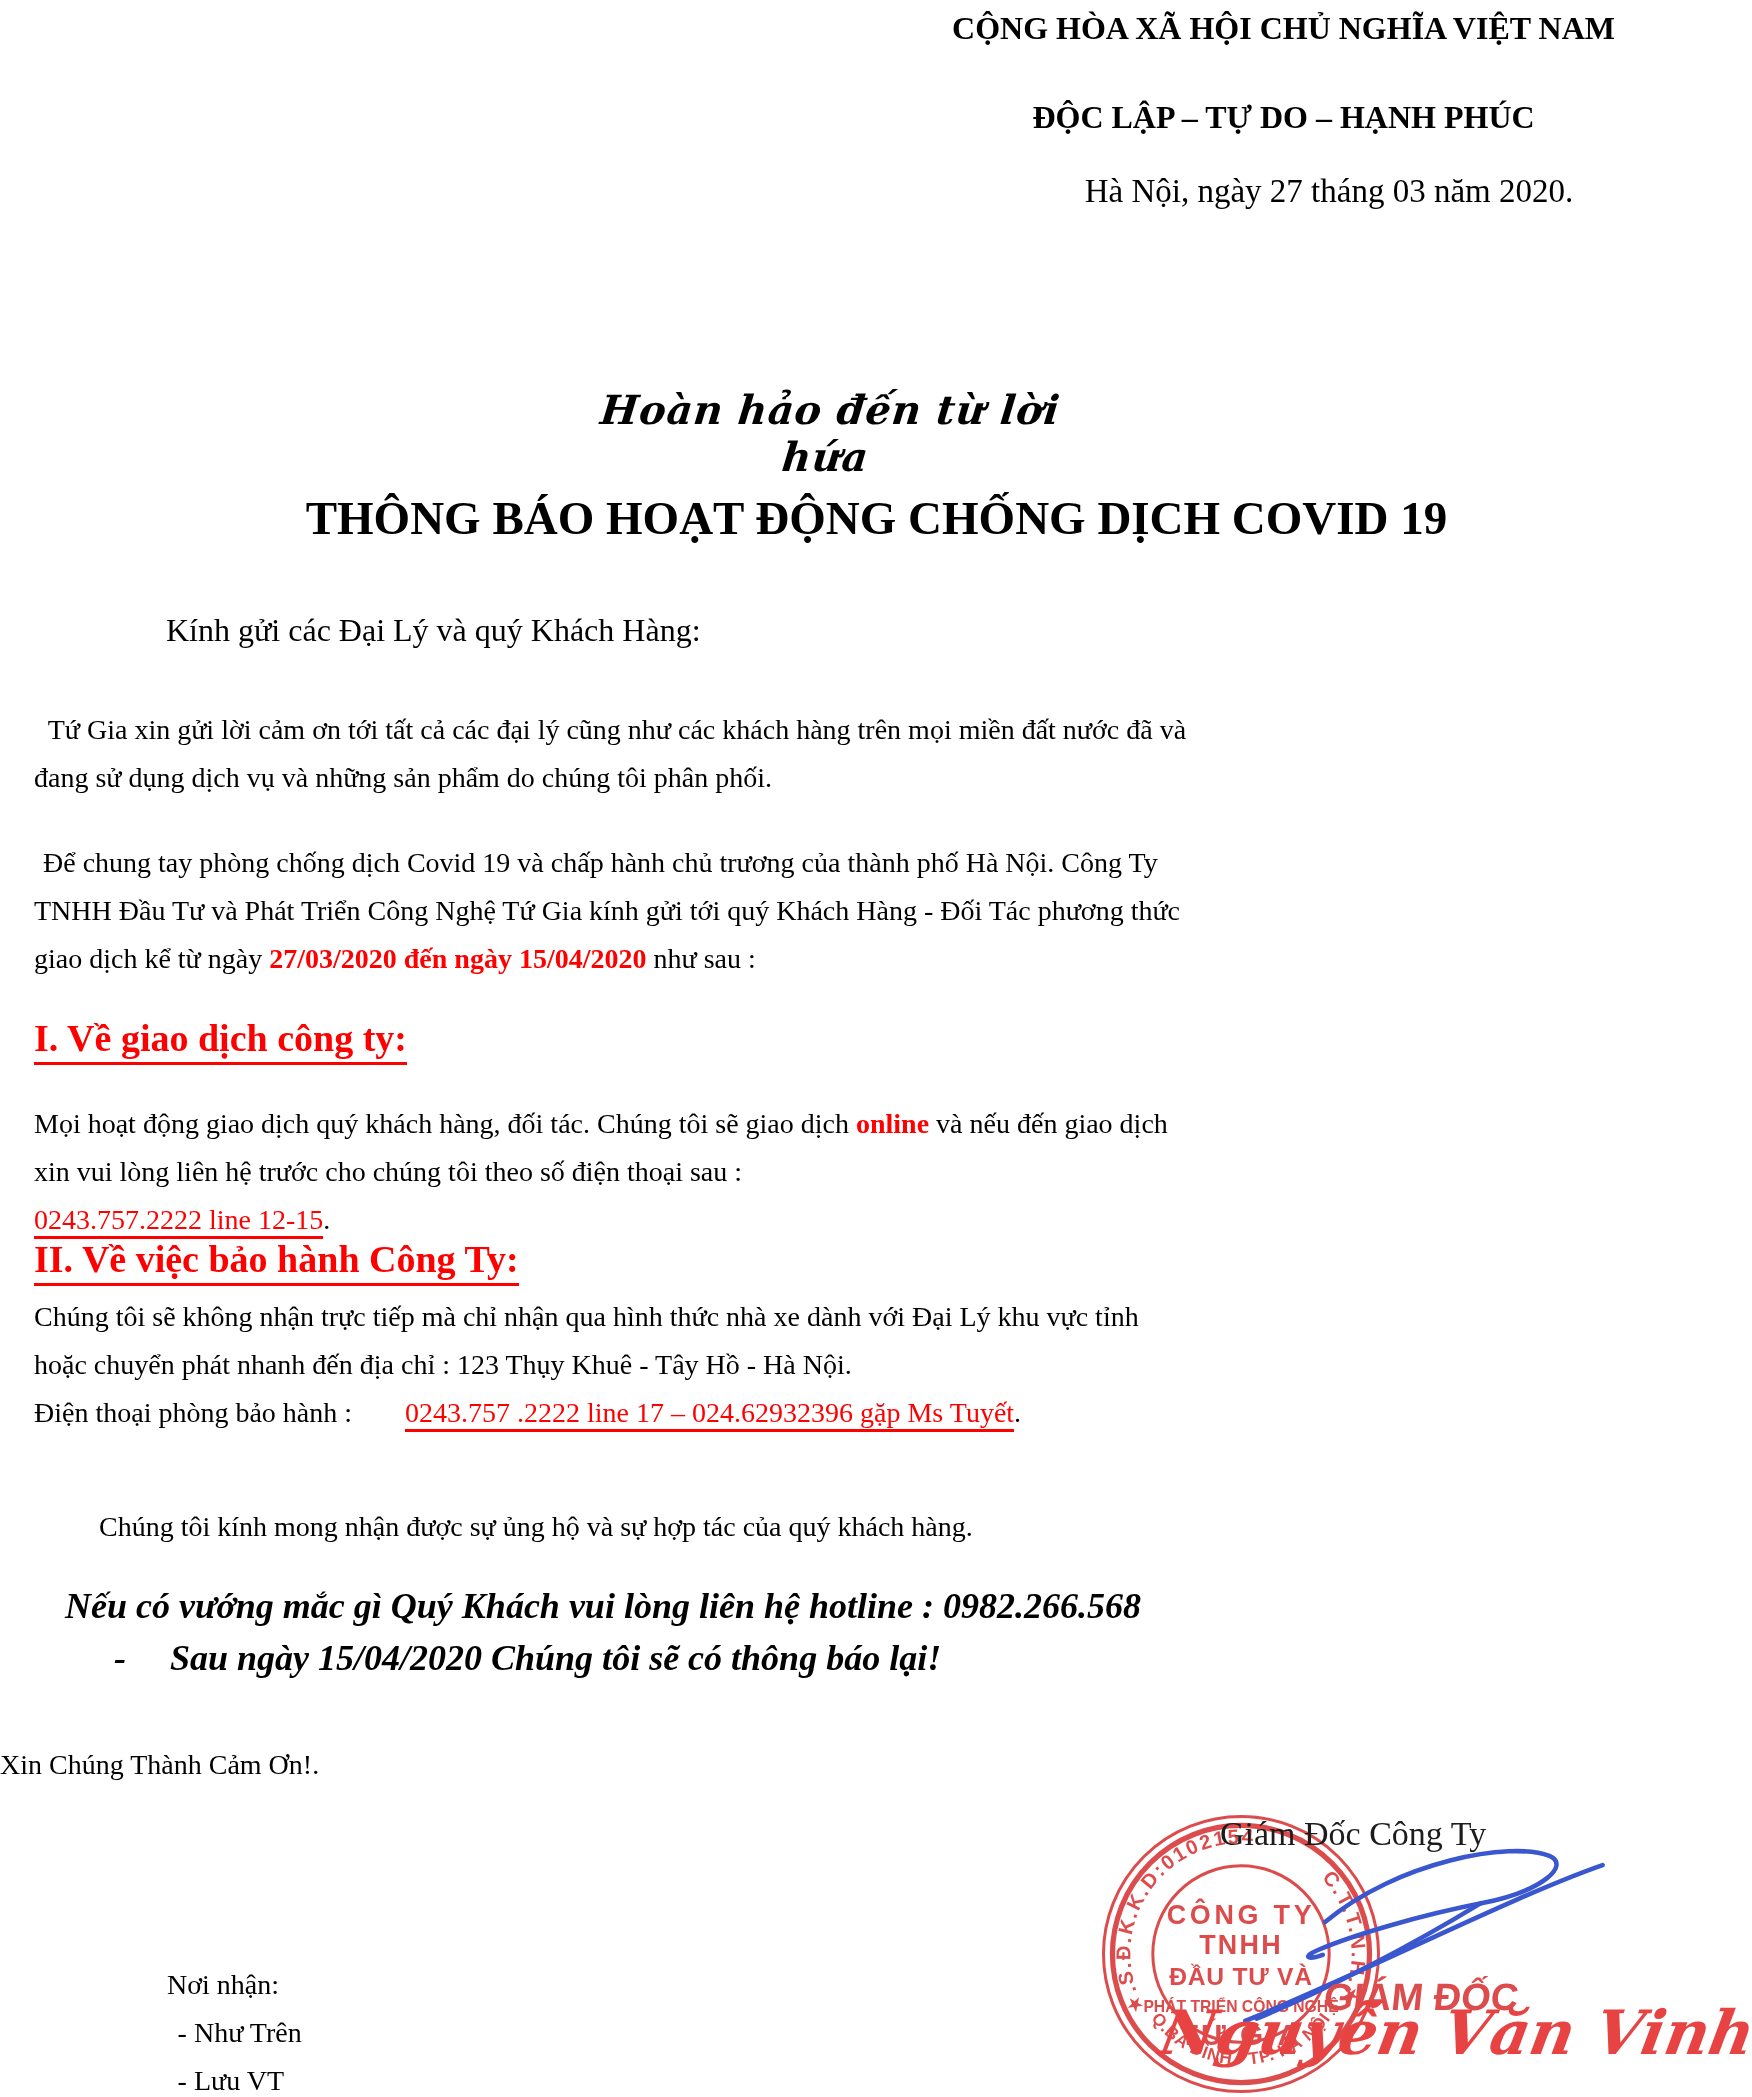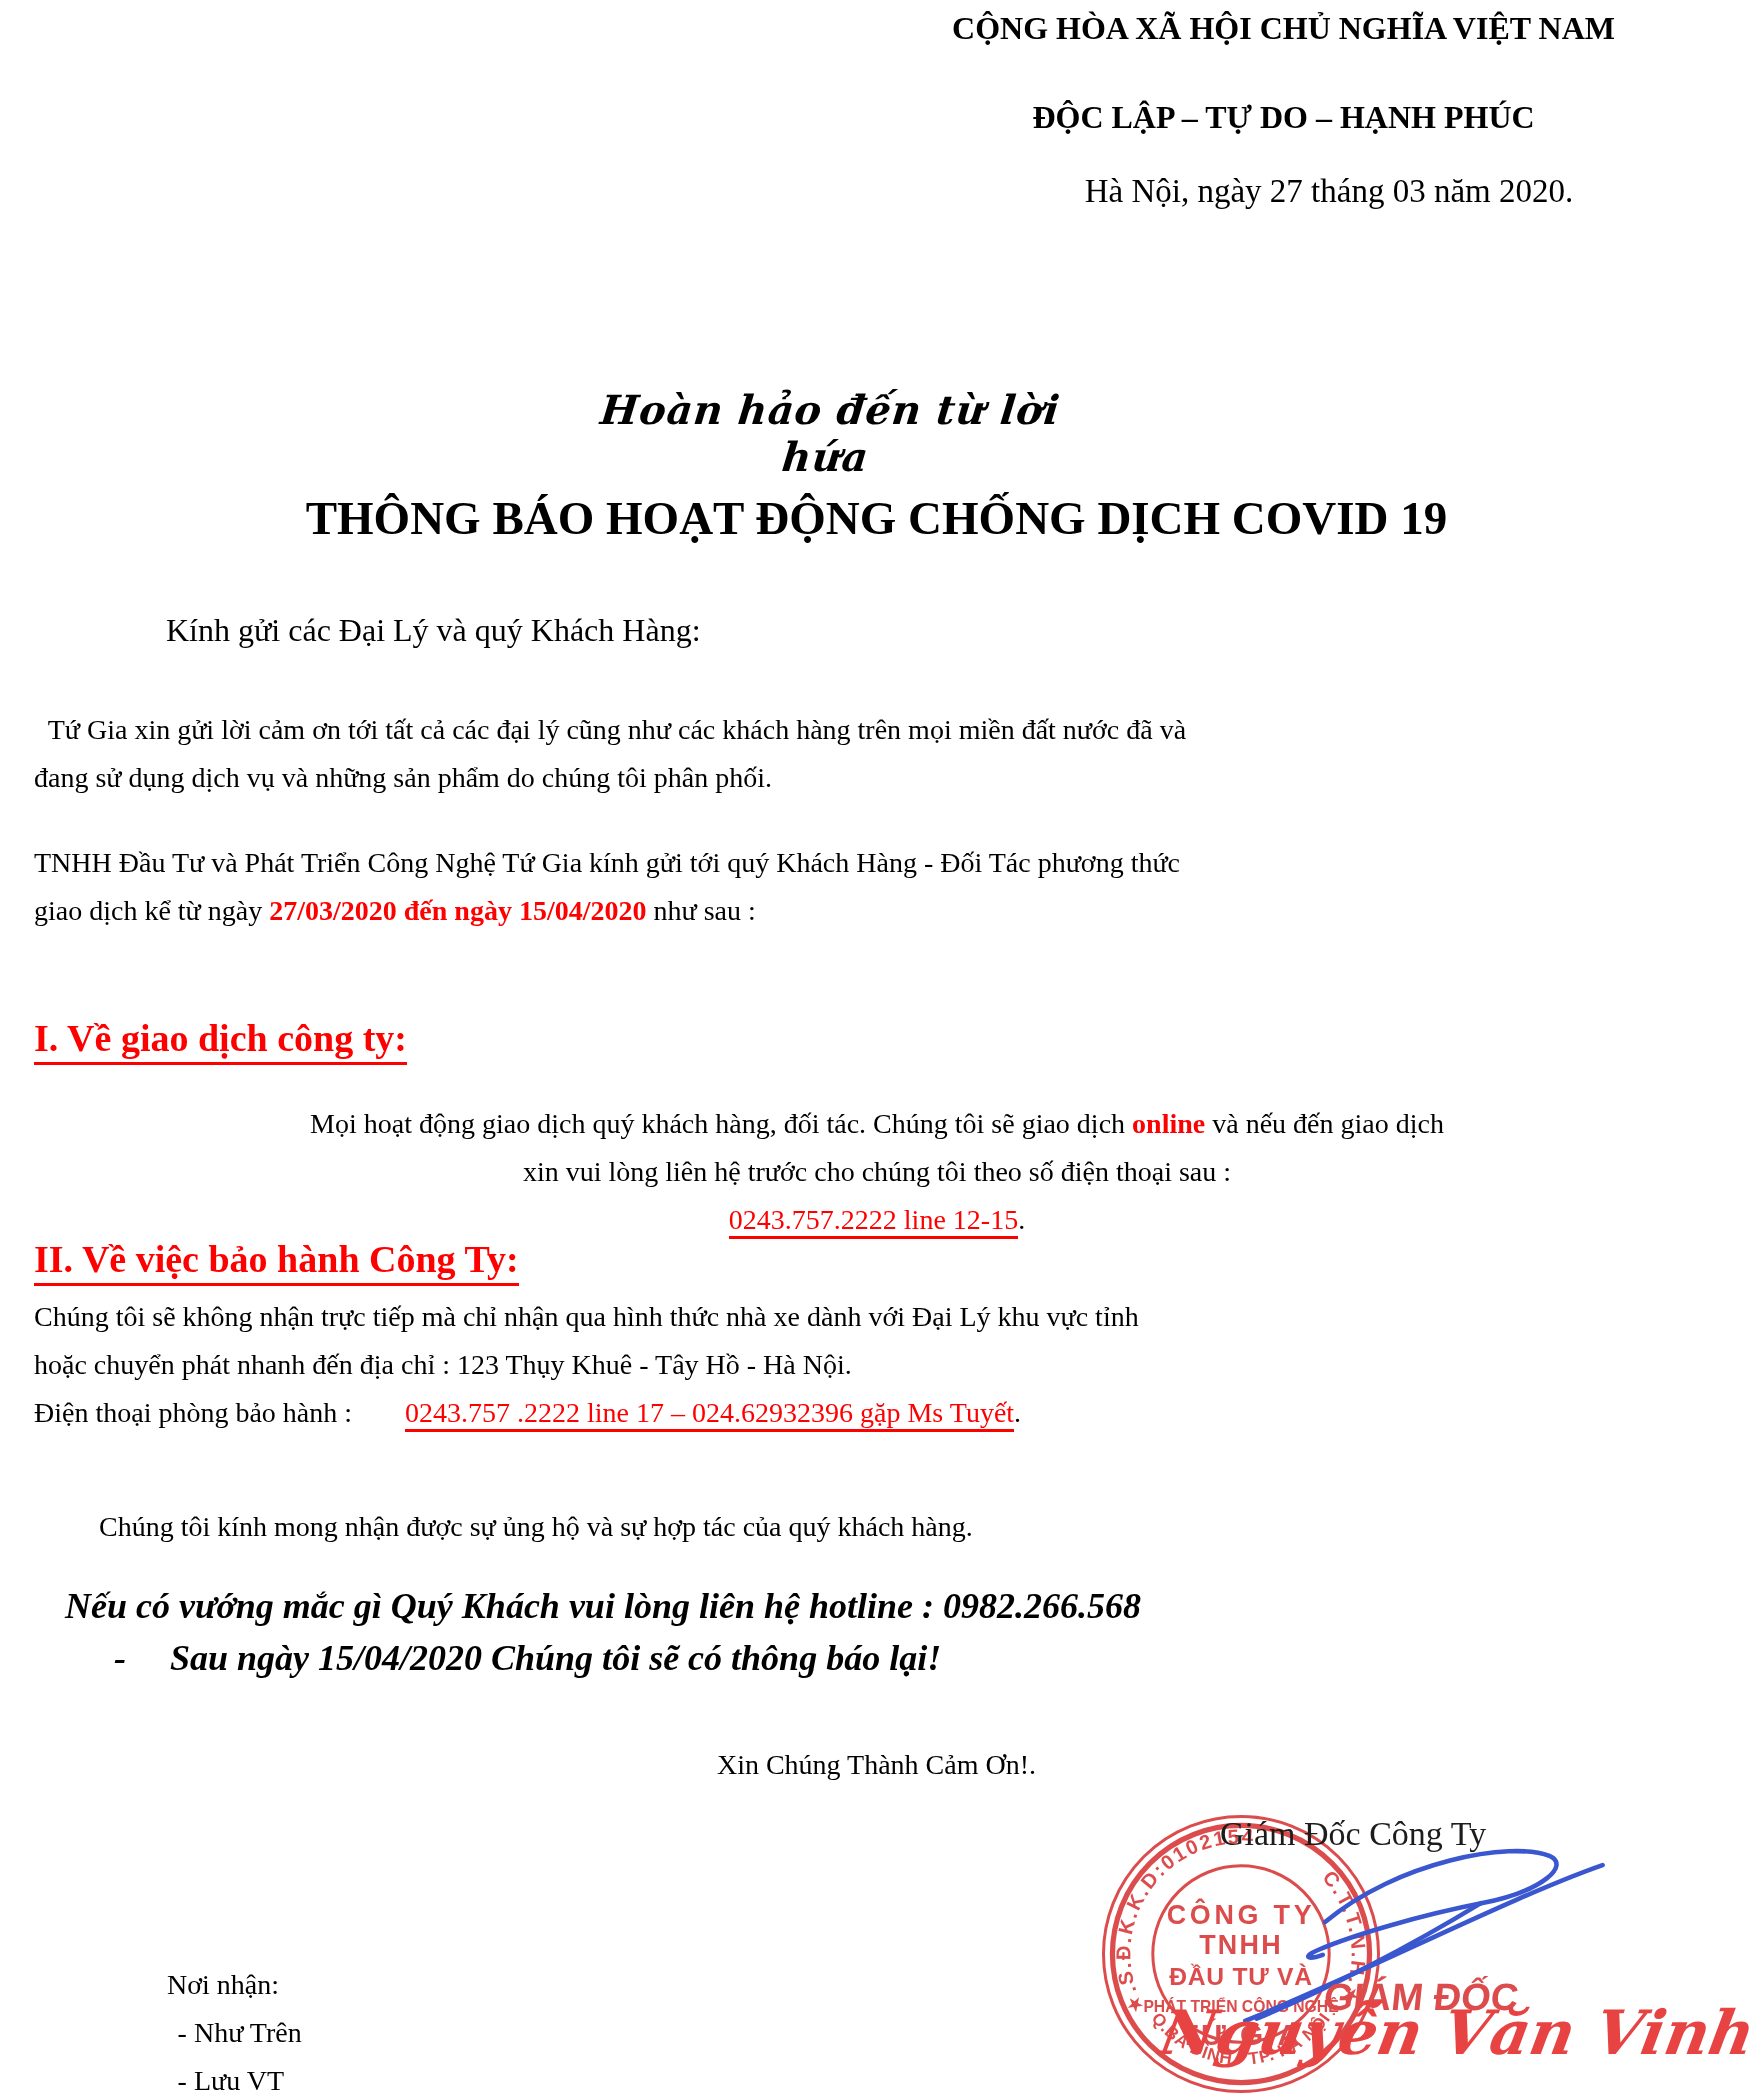--- a/index.html
+++ b/index.html
@@ -7,21 +7,21 @@
     --logo_orange:#f0922b; --logo_red:#e52a20; --logo_blue:#1ca9e0;
     --logo_black:#141414; --text_black:#000000; --label_gray:#1c1c1c;
   }
   *{margin:0;padding:0;box-sizing:border-box}
   html,body{background:#ffffff}
   .page{
     position:relative;width:1753px;height:2097px;background:#ffffff;overflow:hidden;
     font-family:"Liberation Serif","DejaVu Serif",serif;color:var(--text_black);
   }
   .abs{position:absolute}
-  .center{text-align:center}
+  .center{text-align:left}
   .hdr{font-size:32px;font-weight:bold;line-height:47px;text-align:center}
   .date{font-size:33px;line-height:43px;text-align:center}
   .doc-title{font-size:47px;font-weight:bold;text-align:center;width:100%}
   .greeting{font-size:32px;font-weight:normal}
   .body-txt{font-size:28px;line-height:48px}
   .body-line{white-space:nowrap}
   .red-b{color:var(--accent_red);font-weight:bold}
   .red-u{color:var(--accent_red);border-bottom:3.8px solid var(--accent_red);padding-bottom:0.8px}
   .h-red{font-size:38px;font-weight:bold;color:var(--accent_red);
          border-bottom:3.8px solid var(--accent_red);display:inline-block;padding-bottom:1.5px}
@@ -68,20 +68,21 @@
 
   <div class="abs doc-title" style="left:0;top:491px">THÔNG BÁO HOẠT ĐỘNG CHỐNG DỊCH COVID 19</div>
   <div class="abs greeting" style="left:166px;top:612px">Kính gửi các Đại Lý và quý Khách Hàng:</div>
 
   <div class="abs body-txt" style="left:34px;top:706px;width:1686px">
     <div class="body-line" style="text-indent:13.7px">Tứ Gia xin gửi lời cảm ơn tới tất cả các đại lý cũng như các khách hàng trên mọi miền đất nước đã và</div>
     <div class="body-line">đang sử dụng dịch vụ và những sản phẩm do chúng tôi phân phối.</div>
   </div>
 
   <div class="abs body-txt" style="left:34px;top:839px;width:1686px">
+    <div class="body-line" style="text-indent:9px">Để chung tay phòng chống dịch Covid 19 và chấp hành chủ trương của thành phố Hà Nội. Công Ty</div>
     <div class="body-line">TNHH Đầu Tư và Phát Triển Công Nghệ Tứ Gia kính gửi tới quý Khách Hàng - Đối Tác phương thức</div>
     <div class="body-line">
       <span>giao dịch kể từ ngày </span><span class="red-b">27/03/2020 đến ngày 15/04/2020</span><span>  như sau :</span>
     </div>
   </div>
 
   <div class="abs" style="left:34px;top:1016px">
     <span class="h-red">I. Về giao dịch công ty:</span>
   </div>
   <div class="abs body-txt center" style="left:34px;top:1100px;width:1686px">

